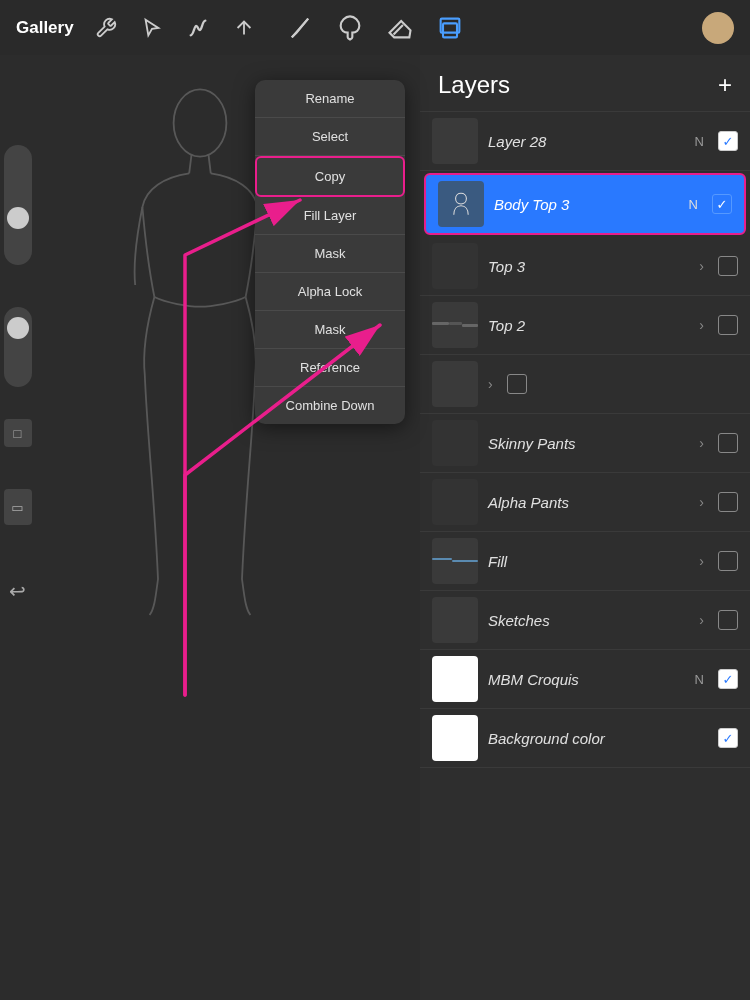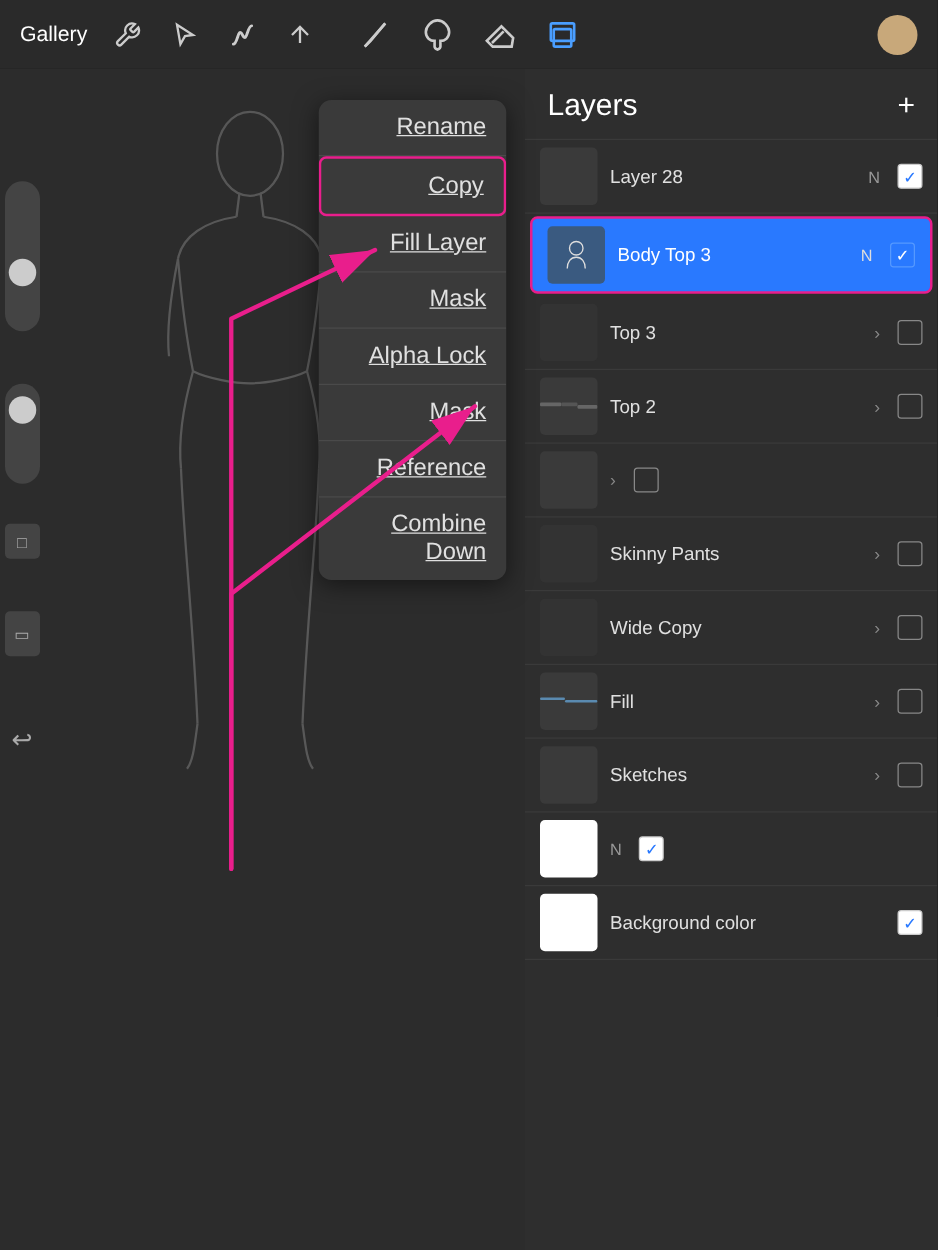--- a/index.html
+++ b/index.html
@@ -38,21 +38,21 @@
     }
     .toolbar-right {
       margin-left: auto;
       display: flex;
       align-items: center;
       gap: 14px;
     }
     .gallery-btn {
       color: #fff;
       font-size: 17px;
-      font-weight: 400;
+      font-weight: 700;
       background: none;
       border: none;
       cursor: pointer;
     }
     .tool-icon {
       width: 28px;
       height: 28px;
       display: flex;
       align-items: center;
       justify-content: center;
@@ -143,25 +143,24 @@
       width: 150px;
       background: #3a3a3a;
       border-radius: 10px;
       z-index: 200;
       overflow: hidden;
       box-shadow: 0 4px 20px rgba(0,0,0,0.5);
     }
     .context-menu-item {
       padding: 11px 16px;
       color: #e0e0e0;
-      font-size: 19px;
-      text-align: right;
+      font-size: 13px;
+      text-align: center;
       cursor: pointer;
       border-bottom: 1px solid #4a4a4a;
-      text-decoration: underline;
     }
     .context-menu-item:last-child {
       border-bottom: none;
     }
     .context-menu-item.highlighted {
       border: 2.5px solid #e91e8c;
       background: #3a3a3a;
       color: #e0e0e0;
       border-radius: 6px;
     }
@@ -226,20 +225,21 @@
       background: #fff;
     }
     .layer-thumb svg {
       width: 36px;
       height: 36px;
     }
     .layer-name {
       flex: 1;
       color: #e0e0e0;
       font-size: 15px;
+      font-style: italic;
     }
     .layer-row.active .layer-name {
       color: #fff;
     }
     .layer-n-badge {
       color: #999;
       font-size: 13px;
       margin-right: 4px;
     }
     .layer-row.active .layer-n-badge {
@@ -404,20 +404,21 @@
 
     <path d="M54 250 C 56 300, 62 350, 65 420"></path>
     <path d="M146 250 C 144 300, 138 350, 135 420"></path>
 
     <path d="M65 420 C 63 435, 62 445, 58 450"></path>
     <path d="M135 420 C 137 435, 138 445, 142 450"></path>
   </svg>
 
   <div class="context-menu">
     <div class="context-menu-item">Rename</div>
+    <div class="context-menu-item">Select</div>
     <div class="context-menu-item highlighted">Copy</div>
     <div class="context-menu-item">Fill Layer</div>
     <div class="context-menu-item">Mask</div>
     <div class="context-menu-item">Alpha Lock</div>
     <div class="context-menu-item">Mask</div>
     <div class="context-menu-item">Reference</div>
     <div class="context-menu-item">Combine Down</div>
   </div>
 
   <div class="layers-panel">
@@ -475,21 +476,21 @@
 
     <div class="layer-row">
       <div class="layer-thumb" style="background:#333;"></div>
       <span class="layer-name">Skinny Pants</span>
       <span class="layer-chevron">›</span>
       <div class="layer-checkbox"></div>
     </div>
 
     <div class="layer-row">
       <div class="layer-thumb thumb-lines"></div>
-      <span class="layer-name">Wide Copy</span>
+      <span class="layer-name">Alpha Pants</span>
       <span class="layer-chevron">›</span>
       <div class="layer-checkbox"></div>
     </div>
 
     <div class="layer-row">
       <div class="layer-thumb" style="background:#3a3a3a;">
         <div style="width:30px;height:2px;background:#5a8ab0;margin-bottom:4px;border-radius:1px;"></div>
         <div style="width:38px;height:2px;background:#5a8ab0;border-radius:1px;"></div>
       </div>
       <span class="layer-name">Fill</span>
@@ -499,20 +500,21 @@
 
     <div class="layer-row">
       <div class="layer-thumb thumb-dark-sketch"></div>
       <span class="layer-name">Sketches</span>
       <span class="layer-chevron">›</span>
       <div class="layer-checkbox"></div>
     </div>
 
     <div class="layer-row">
       <div class="layer-thumb white-bg"></div>
+      <span class="layer-name">MBM Croquis</span>
       <span class="layer-n-badge">N</span>
       <div class="layer-checkbox checked-white">
           <span class="checkmark-dark">✓</span>
         </div>
     </div>
 
     <div class="layer-row">
       <div class="layer-thumb white-bg"></div>
       <span class="layer-name">Background color</span>
       <div class="layer-checkbox checked-white">

